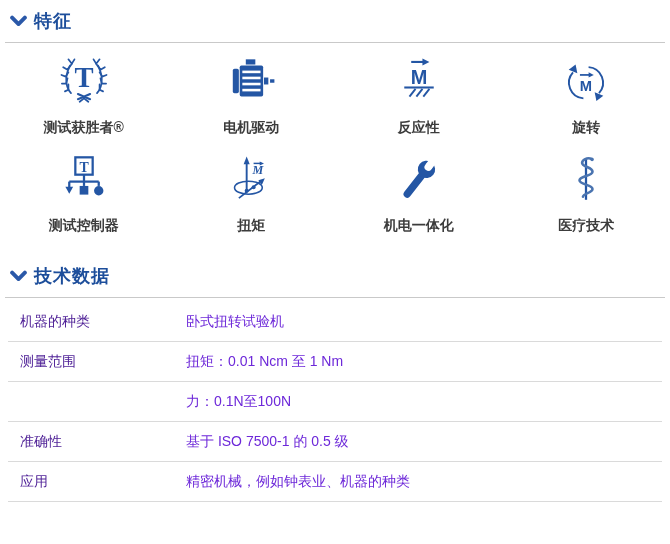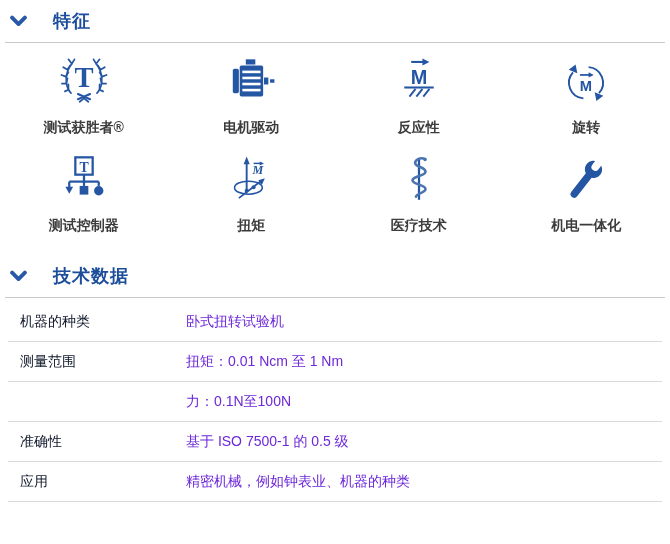--- a/index.html
+++ b/index.html
@@ -3,21 +3,21 @@
 <meta charset="utf-8">
 <style>
   * { box-sizing: border-box; }
   html,body { margin:0; padding:0; }
   body {
     width:670px; height:544px; overflow:hidden;
     background:#ffffff;
     font-family:"Liberation Sans", sans-serif;
   }
   .section-header {
-    display:flex; align-items:center; gap:26px;
+    display:flex; align-items:center; gap:7px;
     padding:9px 10px 7px 10px;
     cursor:pointer;
   }
   .section-title {
     font-size:18px; font-weight:bold; color:#1d4e9b;
     letter-spacing:1px;
   }
   .chevron { flex:none; display:flex; }
   .rule {
     border:none; border-top:1px solid #c9c9c9;
@@ -44,21 +44,21 @@
   
   .tech-table { margin:4px 8px 0 8px; }
   .tech-row {
     display:flex; align-items:flex-start;
     border-bottom:1px solid #dadada;
     padding:11px 0 10px 12px;
     min-height:40px;
   }
   .tech-label {
     flex:none; width:166px;
-    font-size:14px; color:#0f172a;
+    font-size:14px; color:#4c1d95;
   }
   .tech-value {
     font-size:14px; color:#6d28d9;
   }
   svg text { user-select:none; }
 </style>
 </head>
 <body>
 
 <div class="section">
@@ -180,40 +180,40 @@
           <circle cx="25" cy="43.5" r="2.3" fill="#2456a4"></circle>
           <circle cx="33" cy="39.5" r="2.3" fill="#2456a4"></circle>
         </svg>
       </span>
       <span class="feature-label">扭矩</span>
     </div>
 
     <div class="feature">
       <span class="icon-box">
         <svg width="52" height="52" viewBox="0 0 60 60">
-          <line x1="30" y1="7" x2="30" y2="54" stroke="#2456a4" stroke-width="2.6"></line>
-          <path d="M 37,7 C 31,4.5 25.5,8 25.5,11.5 C 25.5,16 37.5,16.5 37.5,21.5 C 37.5,26.5 22.5,26.5 22.5,31.5 C 22.5,36.5 37.5,36.5 37.5,41.5 C 37.5,46 27,46.5 26.5,50.5" fill="none" stroke="#4a74b0" stroke-width="3" stroke-linecap="round"></path>
-          <circle cx="37" cy="7.5" r="2" fill="#4a74b0"></circle>
-        </svg>
-      </span>
-      <span class="feature-label">医疗技术</span>
-    </div>
-
-    <div class="feature">
-      <span class="icon-box">
-        <svg width="52" height="52" viewBox="0 0 60 60">
           <g transform="rotate(38 30 30)">
             <line x1="30" y1="52" x2="30" y2="26" stroke="#2456a4" stroke-width="8.5" stroke-linecap="round"></line>
             <circle cx="30" cy="16" r="10" fill="#2456a4"></circle>
             <rect x="25.6" y="0" width="8.8" height="12" fill="#ffffff"></rect>
             <circle cx="30" cy="12.5" r="4.4" fill="#ffffff"></circle>
           </g>
         </svg>
       </span>
       <span class="feature-label">机电一体化</span>
+    </div>
+
+    <div class="feature">
+      <span class="icon-box">
+        <svg width="52" height="52" viewBox="0 0 60 60">
+          <line x1="30" y1="7" x2="30" y2="54" stroke="#2456a4" stroke-width="2.6"></line>
+          <path d="M 37,7 C 31,4.5 25.5,8 25.5,11.5 C 25.5,16 37.5,16.5 37.5,21.5 C 37.5,26.5 22.5,26.5 22.5,31.5 C 22.5,36.5 37.5,36.5 37.5,41.5 C 37.5,46 27,46.5 26.5,50.5" fill="none" stroke="#4a74b0" stroke-width="3" stroke-linecap="round"></path>
+          <circle cx="37" cy="7.5" r="2" fill="#4a74b0"></circle>
+        </svg>
+      </span>
+      <span class="feature-label">医疗技术</span>
     </div>
 
   </div>
 </div>
 
 <div class="section tech-section">
   <div class="section-header">
     <span class="chevron">
       <svg width="17" height="15" viewBox="0 0 20 16">
         <path d="M2.5 3.5 L10 11 L17.5 3.5" fill="none" stroke="#2a58a8" stroke-width="4.6" stroke-linecap="round" stroke-linejoin="round"></path>

